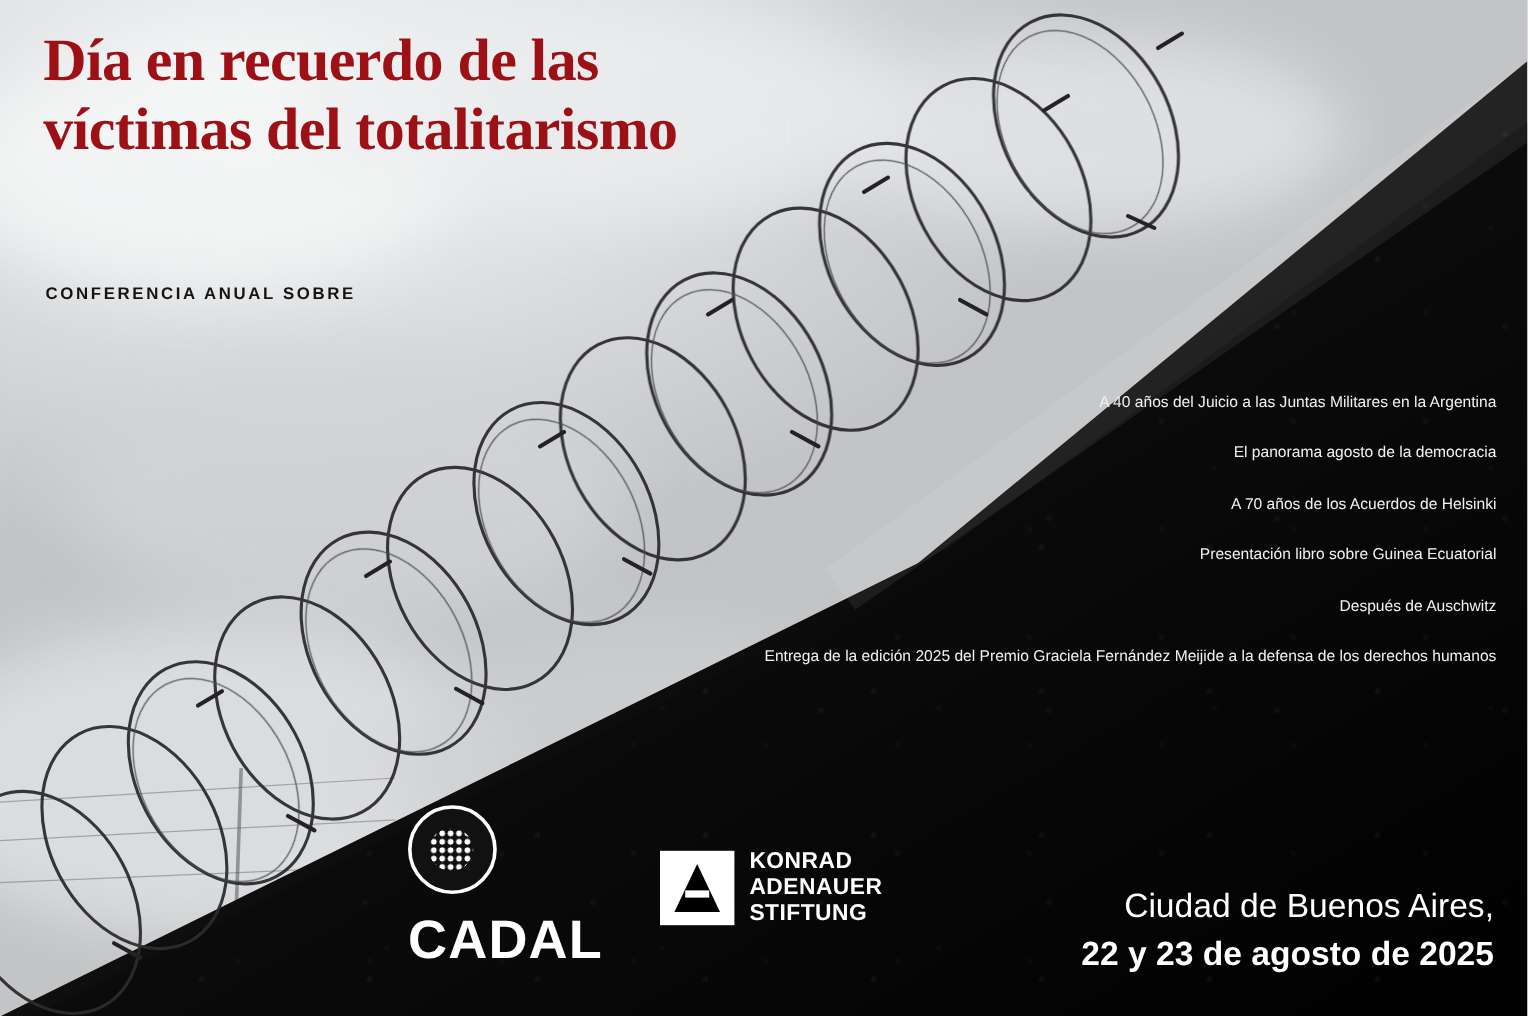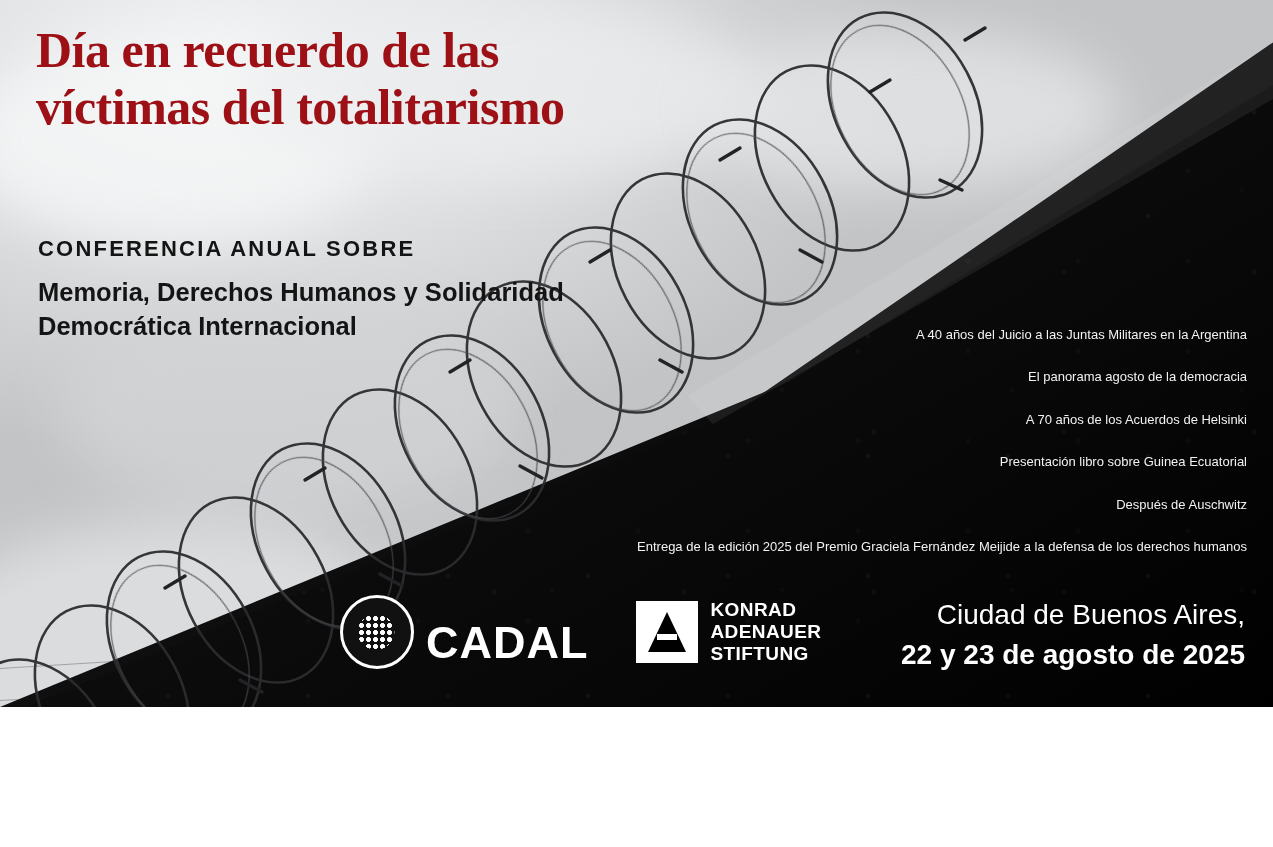--- a/index.html
+++ b/index.html
@@ -3,21 +3,21 @@
 <meta charset="utf-8">
 <style>
   html, body {
     margin: 0;
     padding: 0;
     background: #ffffff;
   }
   #poster {
     position: relative;
     width: 1273px;
-    height: 707px;
+    height: 847px;
     overflow: hidden;
     font-family: "Liberation Sans", sans-serif;
     background: #c9cbcd;
   }
 
   
   .sky {
     position: absolute;
     inset: 0;
     background:
@@ -106,21 +106,21 @@
     font-weight: bold;
     font-size: 50px;
     line-height: 1.14;
     letter-spacing: -0.5px;
   }
   .kicker {
     position: absolute;
     left: 38px;
     top: 236px;
     color: #141414;
-    font-size: 22px;
+    font-size: 14px;
     font-weight: bold;
     letter-spacing: 2.2px;
   }
   .subhead {
     position: absolute;
     left: 38px;
     top: 276px;
     width: 560px;
     color: #141414;
     font-size: 25.5px;
@@ -157,22 +157,23 @@
   .logos {
     position: absolute;
     left: 340px;
     bottom: 38px;
     display: flex;
     align-items: center;
     gap: 48px;
   }
   .cadal-logo {
     display: flex;
-    align-items: flex-end;
+    align-items: flex-start;
     gap: 12px;
+    flex-direction: column;
   }
   .globe {
     width: 68px; height: 68px;
     border-radius: 50%;
     border: 3px solid #ffffff;
     position: relative;
     overflow: hidden;
     background: #111;
   }
   .globe::before {
@@ -292,21 +293,20 @@
         <line x1="165" y1="588" x2="185" y2="576"></line>
         <line x1="95" y1="786" x2="117" y2="798"></line>
       </g>
     </svg>
   </div>
 
   <div class="headline">Día en recuerdo de las víctimas del totalitarismo</div>
 
   <div class="kicker">CONFERENCIA ANUAL SOBRE</div>
 
-  <div class="subhead">Memoria, Derechos Humanos y Solidaridad Democrática Internacional</div>
 
   <div class="topics">
     <div class="topic">A 40 años del Juicio a las Juntas Militares en la Argentina</div>
     <div class="topic">El panorama agosto de la democracia</div>
     <div class="topic">A 70 años de los Acuerdos de Helsinki</div>
     <div class="topic">Presentación libro sobre Guinea Ecuatorial</div>
     <div class="topic">Después de Auschwitz</div>
     <div class="topic">Entrega de la edición 2025 del Premio Graciela Fernández Meijide a la defensa de los derechos humanos</div>
   </div>
 

